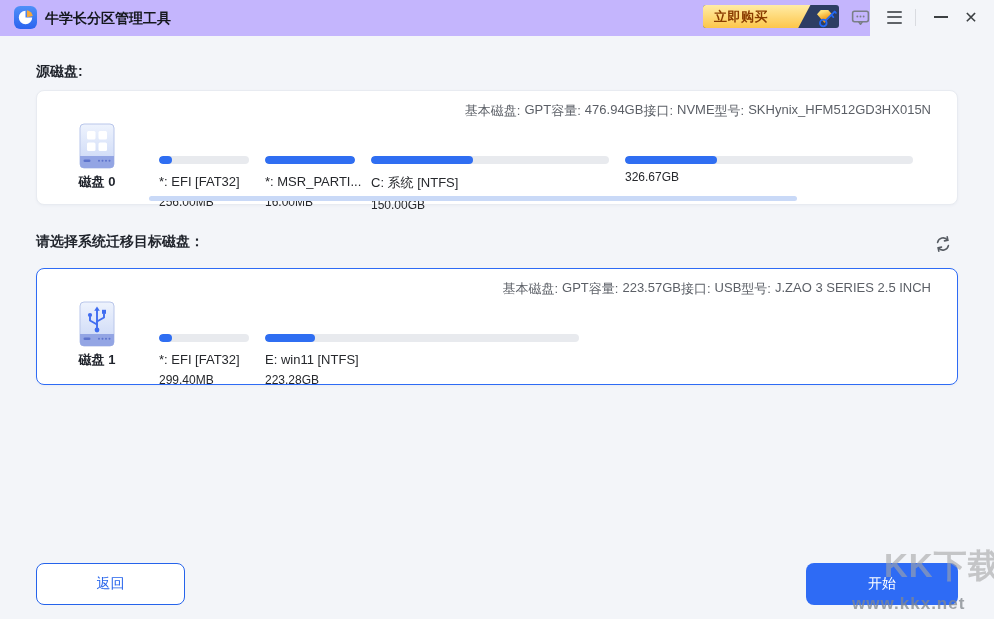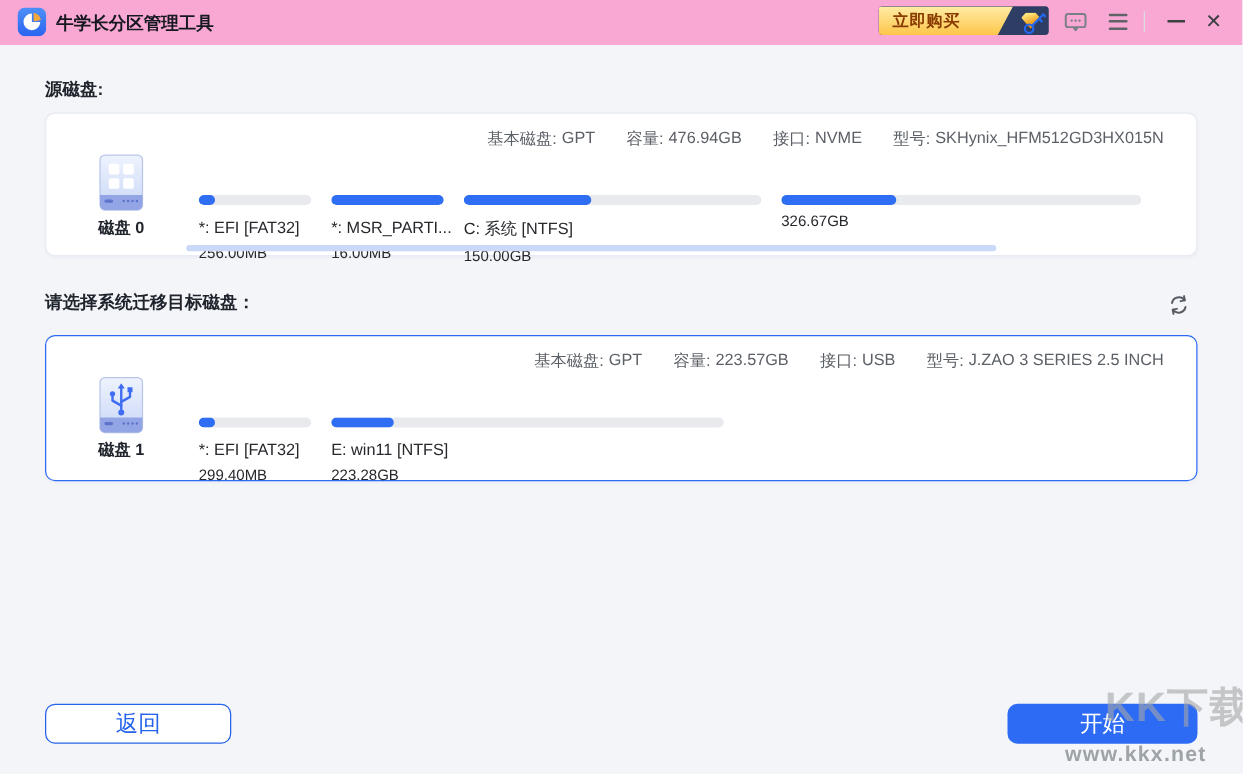--- a/index.html
+++ b/index.html
@@ -5,21 +5,21 @@
   html,body{margin:0;padding:0;}
   body{
     width:994px;height:619px;overflow:hidden;
     font-family:"Liberation Sans","DejaVu Sans",sans-serif;
     background:#f3f5f9;position:relative;
     -webkit-font-smoothing:antialiased;
   }
   .window{position:absolute;inset:0;width:994px;height:619px;}
 
   
-  .titlebar{position:absolute;left:0;top:0;width:994px;height:36px;background:#f9a8d4;}
+  .titlebar{position:absolute;left:0;top:0;width:870px;height:36px;background:#c4b5fd;}
   .app-icon{position:absolute;left:14px;top:6px;width:23px;height:23px;}
   .app-title{position:absolute;left:45px;top:10px;font-size:14px;font-weight:bold;color:#15181e;}
   .buy-btn{position:absolute;left:703px;top:5px;width:100px;height:23px;border-radius:3px;
     background:#2d3d63;overflow:hidden;cursor:pointer;padding-left:36px;}
   .buy-gold{position:absolute;left:0;top:0;height:100%;width:100%;
     clip-path:polygon(0 0,79% 0,70% 100%,0 100%);
     background:linear-gradient(180deg,#ffeca6,#fdc64a);
     display:flex;align-items:center;}
   .buy-gold span{padding-left:11px;font-size:13px;color:#8a3c00;font-weight:bold;letter-spacing:0.5px;}
   .buy-gem{position:absolute;right:7px;top:5px;width:15px;height:13px;
@@ -40,35 +40,35 @@
   .sh1{top:63px;}
   .sh2{top:233px;}
   .refresh-btn{position:absolute;left:930px;top:231px;width:26px;height:26px;
     display:flex;align-items:center;justify-content:center;cursor:pointer;}
 
   
   .disk-card{position:absolute;left:36px;width:922px;background:#ffffff;border-radius:8px;
     border:1px solid #e8ebf1;box-shadow:0 1px 3px rgba(30,50,90,0.04);box-sizing:border-box;}
   .card0{top:90px;height:115px;}
   .card1{top:268px;height:117px;border:1.5px solid #2e6bf5;}
-  .disk-info{position:absolute;top:11px;right:26px;display:flex;gap:25px;font-size:13px;color:#5b5f66;white-space:nowrap;}
+  .disk-info{position:absolute;top:11px;right:26px;display:flex;font-size:13px;color:#5b5f66;white-space:nowrap;}
   .info-item{display:flex;gap:4px;}
   .disk-id{position:absolute;left:31px;top:32px;width:58px;text-align:center;}
   .disk-icon{width:38px;height:48px;margin:0 auto;}
   .disk-label{margin-top:2px;font-size:13px;font-weight:bold;color:#1f232b;white-space:nowrap;}
   .partitions{position:absolute;left:0;top:49px;right:10px;height:62px;}
   .partition{position:absolute;top:0;margin-top:16px;}
   .bar{height:8px;border-radius:4px;background:#e8eaee;overflow:hidden;}
   .bar-fill{height:8px;border-radius:4px;background:#2f6ef2;}
   .p-name{margin-top:10px;font-size:13px;color:#26282c;white-space:nowrap;}
   .p-size{margin-top:6px;font-size:12px;color:#26282c;white-space:nowrap;}
   .hscroll{position:absolute;left:112px;bottom:3px;width:648px;height:5px;border-radius:3px;background:#c9d9f7;cursor:pointer;}
 
   
-  .btn{position:absolute;top:563px;height:32px;border-radius:8px;font-size:18px;
+  .btn{position:absolute;top:563px;height:42px;border-radius:8px;font-size:14px;
     display:flex;align-items:center;justify-content:center;cursor:pointer;box-sizing:border-box;
     font-family:inherit;}
   .btn-back{left:36px;width:149px;background:#ffffff;border:1px solid #2563eb;color:#2563eb;}
   .btn-start{left:806px;width:152px;background:#2e6bf5;border:none;color:#ffffff;font-weight:normal;}
   .wm-brand{position:absolute;left:836px;top:544px;font-size:33px;font-weight:bold;
     color:rgba(165,165,165,0.6);letter-spacing:1px;z-index:10;pointer-events:none;white-space:nowrap;margin-left:48px;}
   .wm-url{position:absolute;left:852px;top:594px;font-size:17px;font-weight:bold;
     color:rgba(130,135,140,0.75);letter-spacing:1px;z-index:10;pointer-events:none;white-space:nowrap;}
 </style>
 </head>

